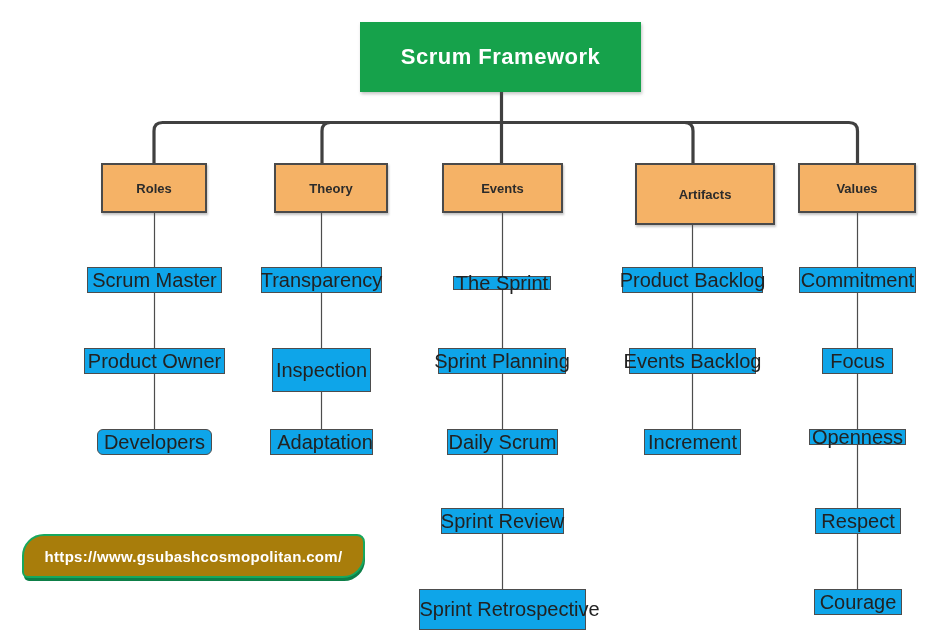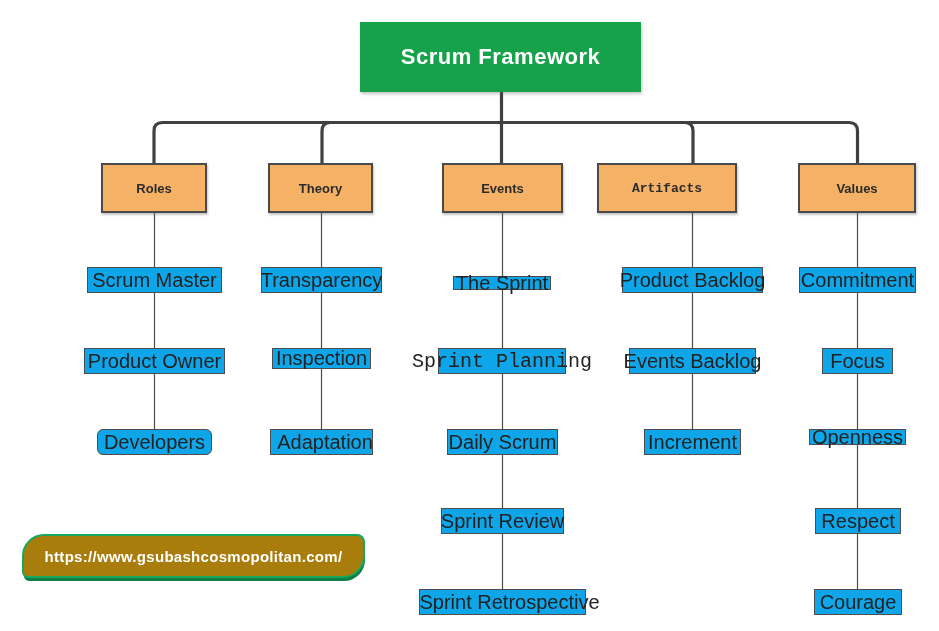--- a/index.html
+++ b/index.html
@@ -100,38 +100,38 @@
       <path d="M 321.5 212 L 321.5 432"></path>
       <path d="M 502.5 212 L 502.5 592"></path>
       <path d="M 692.5 212 L 692.5 432"></path>
       <path d="M 857.5 212 L 857.5 592"></path>
     </g>
   </svg>
 
   <div class="node root-node" style="left:360px; top:22px; width:281px; height:70px;">Scrum Framework</div>
 
   <div class="node branch-node" style="left:101px; top:163px; width:106px; height:50px;">Roles</div>
-  <div class="node branch-node" style="left:268px; top:163px; width:105px; height:50px;">Theory</div>
+  <div class="node branch-node" style="left:274px; top:163px; width:114px; height:50px;">Theory</div>
   <div class="node branch-node" style="left:442px; top:163px; width:121px; height:50px;">Events</div>
-  <div class="node branch-node" style="left:597px; top:163px; width:140px; height:50px;font-family:Liberation Mono, monospace;">Artifacts</div>
+  <div class="node branch-node" style="left:635px; top:163px; width:140px; height:62px;">Artifacts</div>
   <div class="node branch-node" style="left:798px; top:163px; width:118px; height:50px;">Values</div>
 
   <div class="node leaf-node" style="left:87px; top:267px; width:135px; height:26px;">Scrum Master</div>
   <div class="node leaf-node" style="left:84px; top:348px; width:141px; height:26px;">Product Owner</div>
   <div class="node leaf-node" style="left:97px; top:429px; width:115px; height:26px;border-radius:6px;">Developers</div>
 
   <div class="node leaf-node" style="left:261px; top:267px; width:121px; height:26px;">Transparency</div>
-  <div class="node leaf-node" style="left:272px; top:348px; width:99px; height:21px;">Inspection</div>
+  <div class="node leaf-node" style="left:272px; top:348px; width:99px; height:44px;">Inspection</div>
   <div class="node leaf-node" style="left:270px; top:429px; width:103px; height:26px;padding-left:7px;">Adaptation</div>
 
   <div class="node leaf-node" style="left:453px; top:276px; width:98px; height:14px;">The Sprint</div>
-  <div class="node leaf-node" style="left:438px; top:348px; width:128px; height:26px;font-family:Liberation Mono, monospace;">Sprint Planning</div>
+  <div class="node leaf-node" style="left:438px; top:348px; width:128px; height:26px;">Sprint Planning</div>
   <div class="node leaf-node" style="left:447px; top:429px; width:111px; height:26px;">Daily Scrum</div>
   <div class="node leaf-node" style="left:441px; top:508px; width:123px; height:26px;">Sprint Review</div>
-  <div class="node leaf-node" style="left:419px; top:589px; width:167px; height:26px;padding-left:14px;">Sprint Retrospective</div>
+  <div class="node leaf-node" style="left:419px; top:589px; width:167px; height:41px;padding-left:14px;">Sprint Retrospective</div>
 
   <div class="node leaf-node" style="left:622px; top:267px; width:141px; height:26px;">Product Backlog</div>
   <div class="node leaf-node" style="left:629px; top:348px; width:127px; height:26px;">Events Backlog</div>
   <div class="node leaf-node" style="left:644px; top:429px; width:97px; height:26px;">Increment</div>
 
   <div class="node leaf-node" style="left:799px; top:267px; width:117px; height:26px;">Commitment</div>
   <div class="node leaf-node" style="left:822px; top:348px; width:71px; height:26px;">Focus</div>
   <div class="node leaf-node" style="left:809px; top:429px; width:97px; height:16px;">Openness</div>
   <div class="node leaf-node" style="left:815px; top:508px; width:86px; height:26px;">Respect</div>
   <div class="node leaf-node" style="left:814px; top:589px; width:88px; height:26px;">Courage</div>

